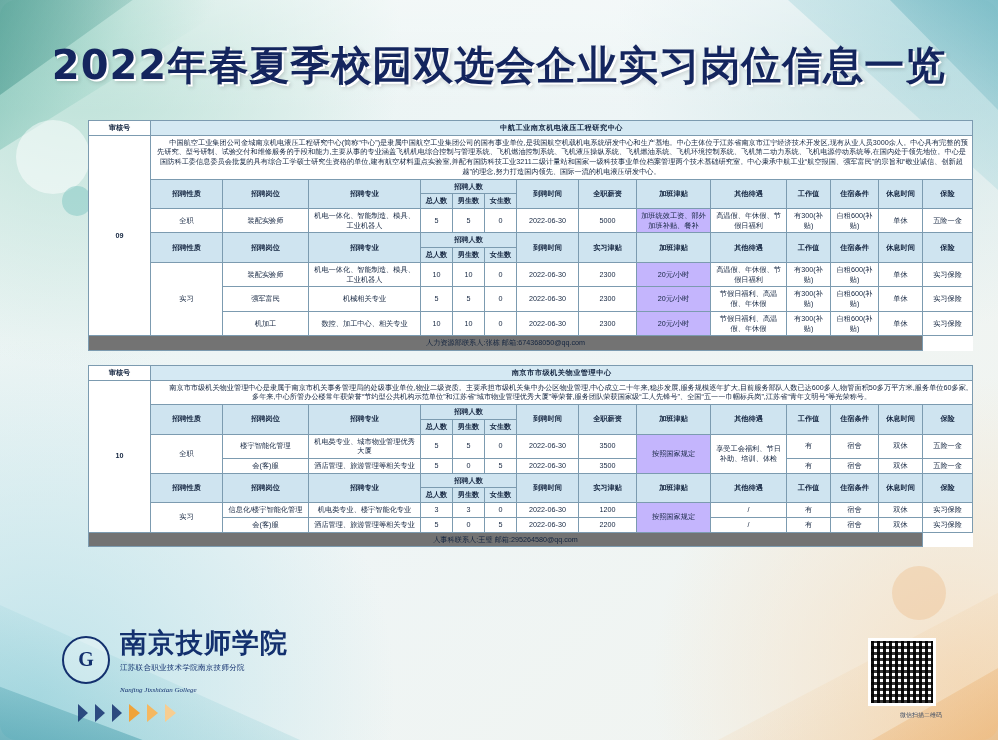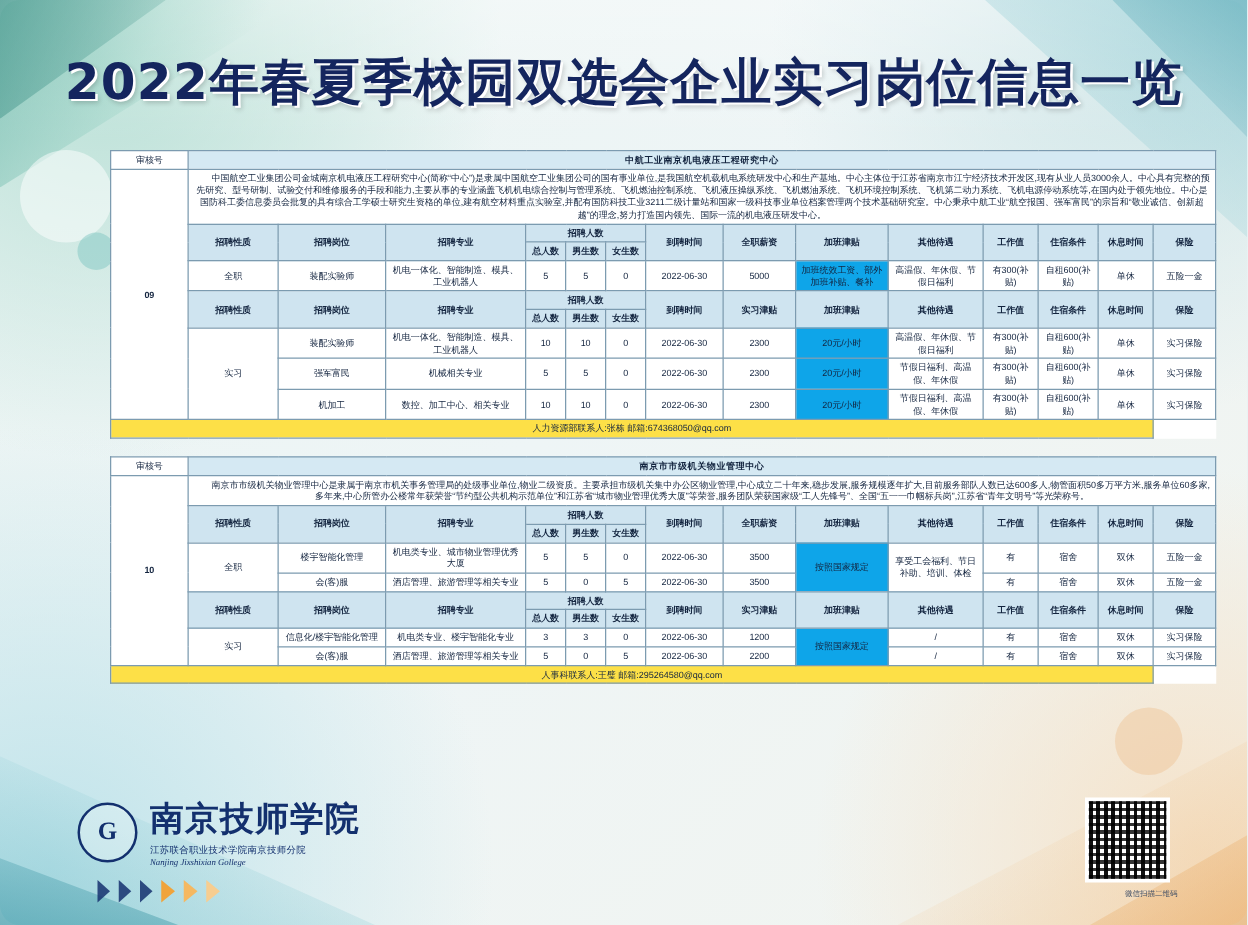--- a/index.html
+++ b/index.html
@@ -67,47 +67,47 @@
   .content{position:absolute;left:88px;top:120px;width:822px;}
 
   table.block{border-collapse:collapse;width:100%;background:#ffffff;
     table-layout:fixed;}
   table.block td,table.block th{
     border:1px solid #7c9bb0;
     font-size:7.2px;color:#13243f;
     padding:2px 3px;text-align:center;vertical-align:middle;
     line-height:1.35;
   }
-  .hdr-no{width:62px;background:#ffffff;font-size:11px;font-weight:normal;}
+  .hdr-no{width:62px;background:#ffffff;font-size:11px;font-weight:bold;}
   .hdr-title{
     background:#d5e9f3;color:#173e8c;font-weight:bold;font-size:13px;
     letter-spacing:.5px;padding:5px 0;
   }
   .desc{
     text-align:left;font-size:7px;line-height:1.55;padding:5px 8px;
     color:#1b2b44;background:#ffffff;text-indent:14px;
   }
   .num-cell{font-size:15px;font-weight:bold;color:#111;width:62px;background:#fff;}
   .sub-head td{background:#cfe4f0;font-weight:bold;font-size:7.2px;color:#14345f;padding:3px 2px;}
   .kind{font-size:8px;}
-  .shade{background:#0ea5e9;}
+  .shade{background:#c4b5fd;}
   .contact{
-    text-align:center;font-size:7.2px;padding:4px 0;background:#fde047;color:#16263f;margin-left:16px;
+    text-align:center;font-size:7.2px;padding:4px 0;background:#737373;color:#16263f;margin-left:16px;
   }
   .gap{height:14px;}
 
   
   .logo-wrap{position:absolute;left:62px;bottom:46px;display:flex;align-items:center;gap:10px;}
   .logo-mark{width:44px;height:44px;border-radius:50%;border:2px solid #13306e;
      display:flex;align-items:center;justify-content:center;color:#13306e;
      font-size:20px;font-weight:bold;font-family:"Liberation Serif",serif;background:rgba(255,255,255,.35);}
   .logo-text .cn{font-size:27px;font-weight:bold;color:#13306e;letter-spacing:1px;
      font-family:"DejaVu Sans","Liberation Sans",sans-serif;}
   .logo-text .sub{font-size:7.5px;color:#13306e;letter-spacing:.3px;margin-top:2px;}
-  .logo-text .en{font-size:7px;color:#13306e;font-style:italic;font-family:"Liberation Serif",serif;margin-top:1px;}
+  .logo-text .en{font-size:7px;color:#13306e;font-style:italic;font-family:"Liberation Serif",serif;margin-top:13px;}
   .arrows{position:absolute;left:78px;bottom:18px;display:flex;gap:7px;align-items:center;}
   .arr{width:0;height:0;border-top:9px solid transparent;border-bottom:9px solid transparent;}
   .chev{width:0;height:0;border-top:9px solid transparent;border-bottom:9px solid transparent;border-left:10px solid #15306e;opacity:.85;}
   .qr{position:absolute;right:62px;bottom:34px;width:62px;height:62px;background:#fff;padding:3px;}
   .qr .cells{width:100%;height:100%;
      background-image:
        repeating-linear-gradient(90deg,#111 0 3px,#fff 3px 6px),
        repeating-linear-gradient(0deg,rgba(17,17,17,.85) 0 3px,rgba(255,255,255,.9) 3px 6px);
      background-blend-mode:multiply;}
   .qr-cap{position:absolute;right:56px;bottom:20px;font-size:6px;color:#3a4a63;}

